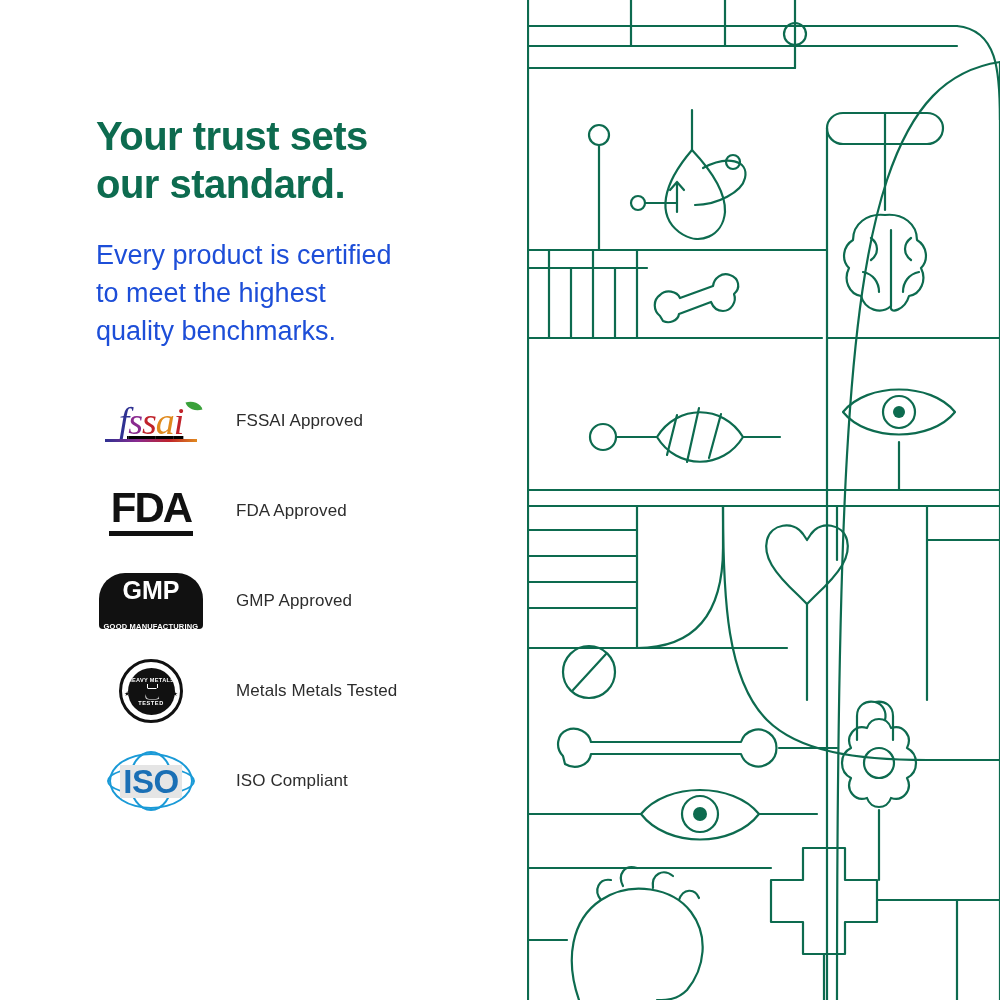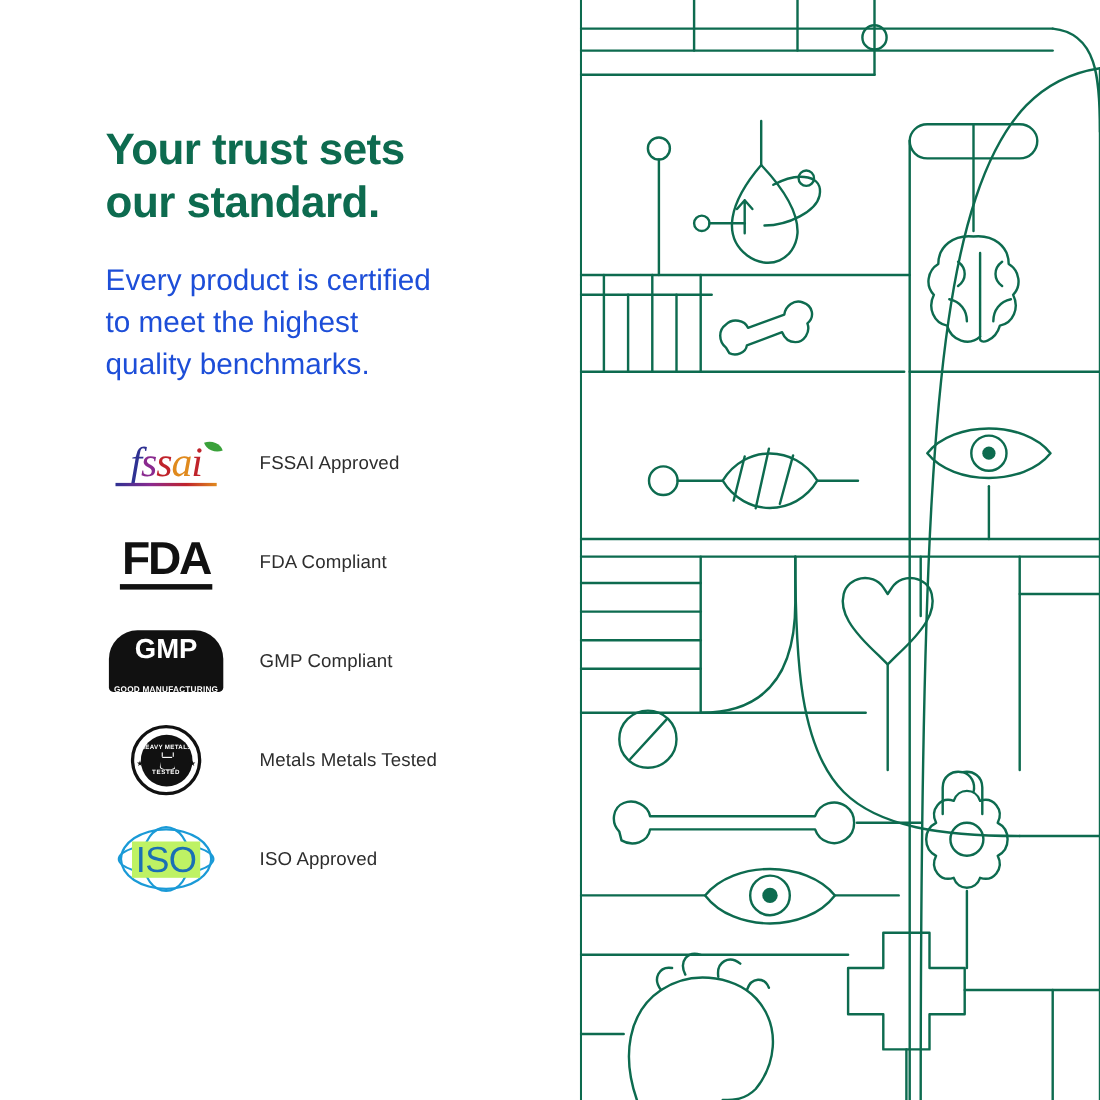--- a/index.html
+++ b/index.html
@@ -71,20 +71,21 @@
     position: relative;
     width: 104px; height: 46px;
     display: flex; align-items: center; justify-content: center;
   }
   .fssai .word {
     font-family: "Liberation Serif", serif;
     font-style: italic;
     font-size: 38px;
     letter-spacing: -1px;
     line-height: 1;
+    text-decoration: underline;
   }
   .fssai .c1 { color: #2f3192; }
   .fssai .c2 { color: #8a2a8f; }
   .fssai .c3 { color: #c0232b; }
   .fssai .c4 { color: #e08a1e; }
   .fssai .c5 { color: #c0232b; }
   .fssai .bar {
     position: absolute;
     left: 6px; right: 6px; bottom: 2px;
     height: 3px;
@@ -204,25 +205,25 @@
     position: absolute;
     border: 2px solid #1a9ad7;
     border-radius: 50%;
     left: 50%; top: 50%;
     transform: translate(-50%,-50%);
   }
   .iso .globe:before { width: 40px; height: 56px; }
   .iso .globe:after  { width: 84px; height: 26px; }
   .iso .text {
     position: relative;
-    font-weight: normal;
+    font-weight: bold;
     font-size: 33px;
     letter-spacing: -0.5px;
     color: #1a6fb5;
-    background: #bef264;
+    background: #e5e5e5;
     padding: 0 3px;
     line-height: 1;
     z-index: 2;
   }
 
   
   .right {
     position: absolute;
     left: 527px; top: 0;
     width: 473px; height: 1000px;
@@ -252,32 +253,32 @@
             <div class="bar"></div>
           </div>
         </div>
         <div class="badge-label">FSSAI Approved</div>
       </div>
 
       <div class="badge-row">
         <div class="badge-logo">
           <div class="fda">FDA</div>
         </div>
-        <div class="badge-label">FDA Compliant</div>
+        <div class="badge-label">FDA Approved</div>
       </div>
 
       <div class="badge-row">
         <div class="badge-logo">
           <div class="gmp">
             <div class="big">GMP</div>
             <div class="small">GOOD MANUFACTURING</div>
             <div class="small">PRACTICE</div>
           </div>
         </div>
-        <div class="badge-label">GMP Compliant</div>
+        <div class="badge-label">GMP Approved</div>
       </div>
 
       <div class="badge-row">
         <div class="badge-logo">
           <div class="seal">
             <span class="star s-l">★</span>
             <span class="star s-r">★</span>
             <div class="inner">
               <div class="t-top">HEAVY METALS</div>
               <div class="flask"></div>
@@ -288,21 +289,21 @@
         <div class="badge-label">Metals Metals Tested</div>
       </div>
 
       <div class="badge-row">
         <div class="badge-logo">
           <div class="iso">
             <div class="globe"></div>
             <div class="text">ISO</div>
           </div>
         </div>
-        <div class="badge-label">ISO Approved</div>
+        <div class="badge-label">ISO Compliant</div>
       </div>
 
     </div>
   </div>
 
   <div class="right">
     <svg width="473" height="1000" viewBox="0 0 473 1000" fill="none" stroke="#0d6b4f" stroke-width="2.2" stroke-linecap="round" stroke-linejoin="round">
 
       <line x1="1" y1="0" x2="1" y2="1000"></line>
 

